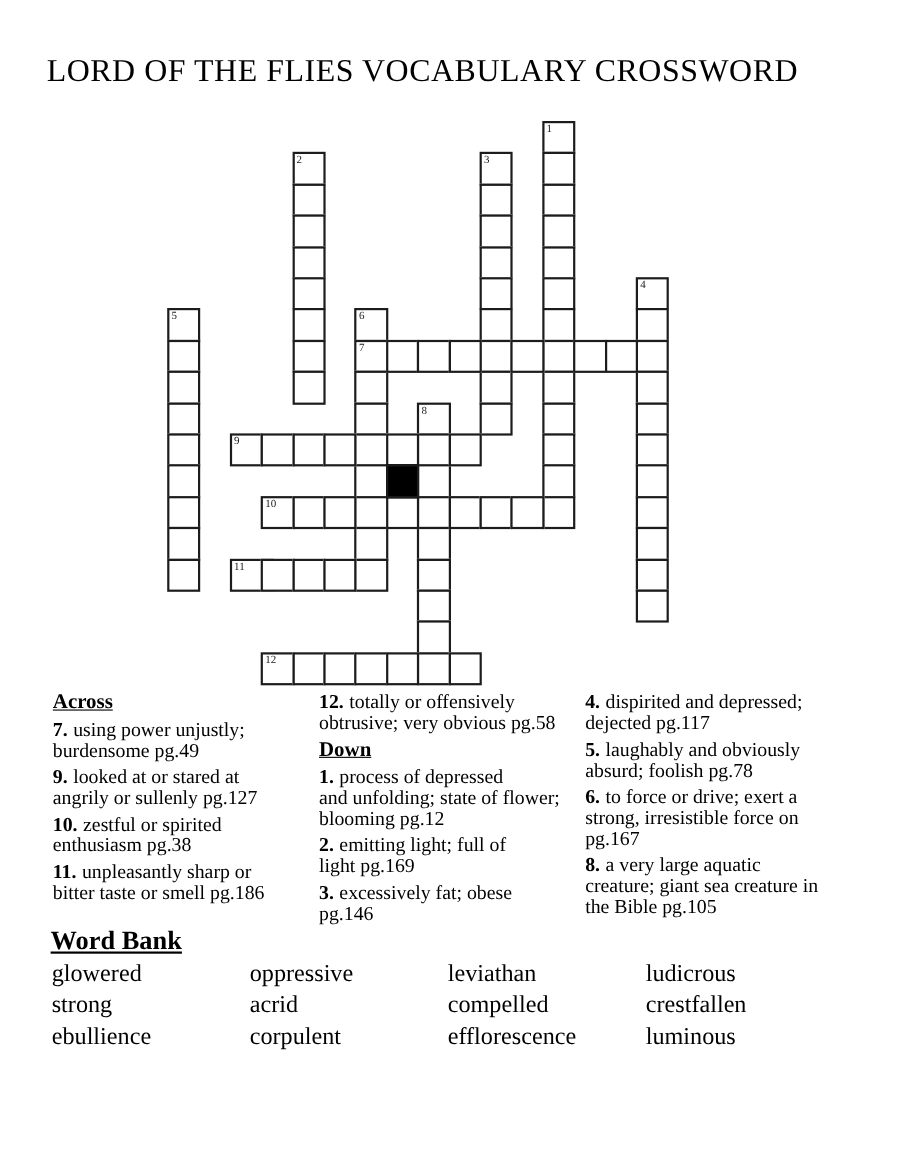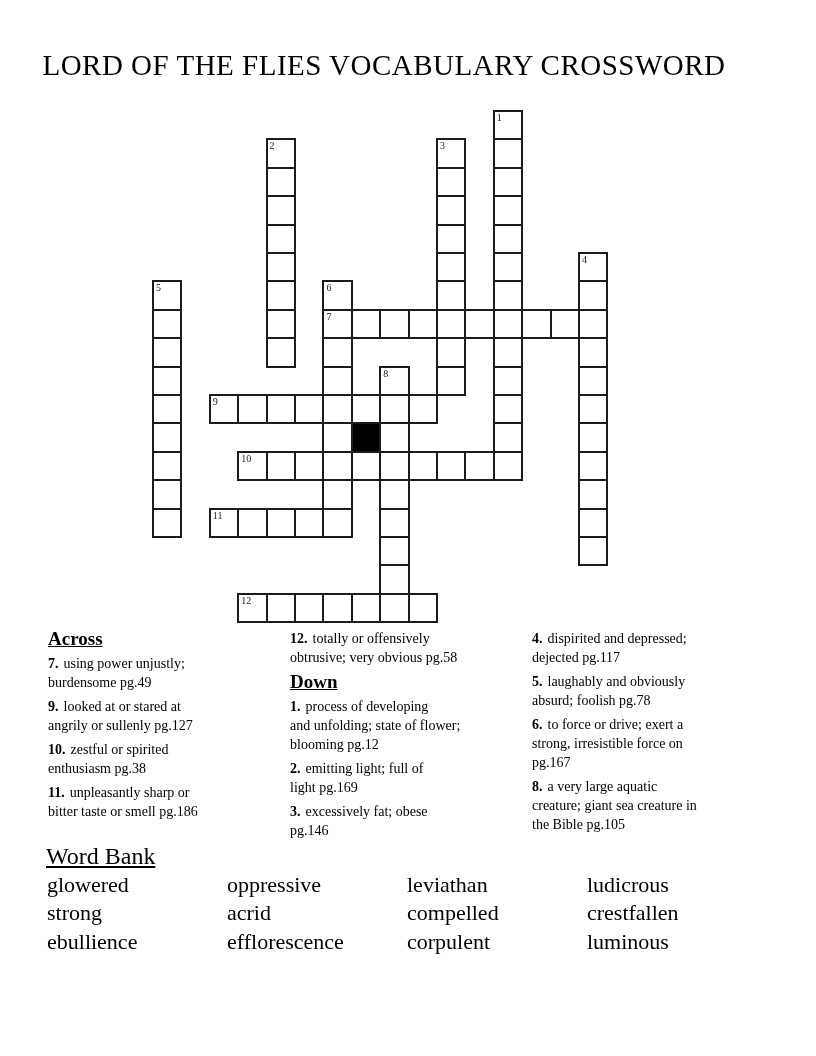--- a/index.html
+++ b/index.html
@@ -23,26 +23,26 @@
     font-size:10px; line-height:11px; color:#1a1a1a;
   }
   .clue-col { position:absolute; top:629px; }
   .col1 { left:48px;  width:242px; }
   .col2 { left:290px; width:250px; }
   .col3 { left:532px; width:258px; }
   .clue-header {
     font-size:19px; font-weight:bold; text-decoration:underline;
     line-height:20px; margin:0 0 5px 0;
   }
-  .clue { font-size:14px; line-height:19.2px; margin:0 0 4.5px 0; }
+  .clue { font-size:18px; line-height:19.2px; margin:0 0 4.5px 0; }
   .clue .cnum { font-weight:bold; margin-right:5px; }
   .clue .ctext { white-space:pre-line; }
   .wb-header {
     position:absolute; left:46px; top:842px; margin:0;
-    font-size:24px; font-weight:normal; text-decoration:underline; line-height:28px;
+    font-size:24px; font-weight:bold; text-decoration:underline; line-height:28px;
   }
   .wb-grid {
     position:absolute; left:47px; top:871px;
     display:grid; grid-template-columns:180px 180px 180px 180px;
     font-size:22px; line-height:28.4px;
   }
 </style>
 </head>
 <body>
 
@@ -184,21 +184,21 @@
     <p class="clue"><span class="cnum">10.</span><span class="ctext">zestful or spirited
 enthusiasm pg.38</span></p>
     <p class="clue"><span class="cnum">11.</span><span class="ctext">unpleasantly sharp or
 bitter taste or smell pg.186</span></p>
   </div>
 
   <div class="clue-col col2">
     <p class="clue"><span class="cnum">12.</span><span class="ctext">totally or offensively
 obtrusive; very obvious pg.58</span></p>
     <h2 class="clue-header">Down</h2>
-    <p class="clue"><span class="cnum">1.</span><span class="ctext">process of developing
+    <p class="clue"><span class="cnum">1.</span><span class="ctext">process of depressed
 and unfolding; state of flower;
 blooming pg.12</span></p>
     <p class="clue"><span class="cnum">2.</span><span class="ctext">emitting light; full of
 light pg.169</span></p>
     <p class="clue"><span class="cnum">3.</span><span class="ctext">excessively fat; obese
 pg.146</span></p>
   </div>
 
   <div class="clue-col col3">
     <p class="clue"><span class="cnum">4.</span><span class="ctext">dispirited and depressed;
@@ -217,18 +217,18 @@
   <div class="wb-grid">
       <div>glowered</div>
       <div>oppressive</div>
       <div>leviathan</div>
       <div>ludicrous</div>
       <div>strong</div>
       <div>acrid</div>
       <div>compelled</div>
       <div>crestfallen</div>
       <div>ebullience</div>
+      <div>corpulent</div>
       <div>efflorescence</div>
-      <div>corpulent</div>
       <div>luminous</div>
     </div>
 
 </div>
 
 </body></html>

